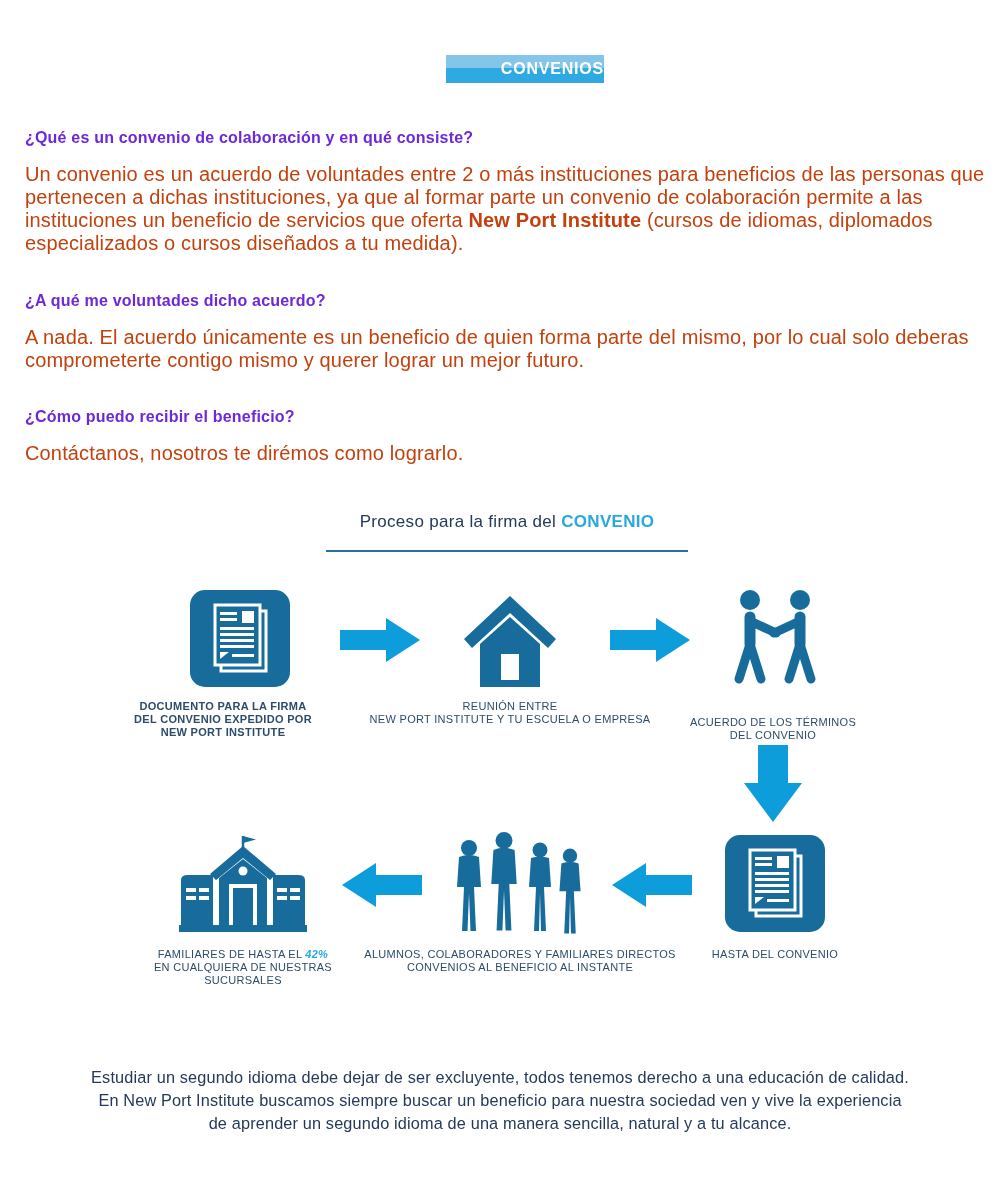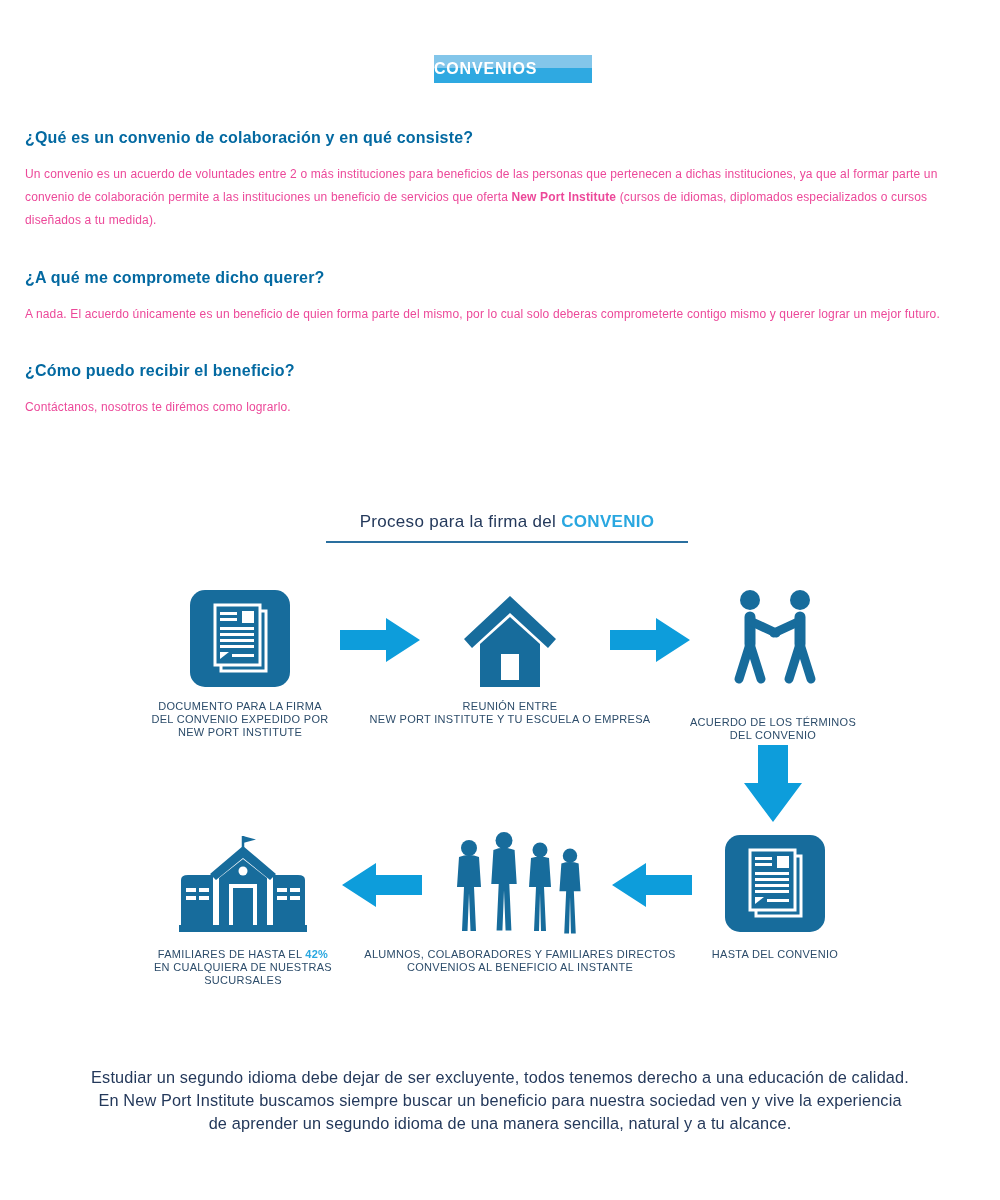--- a/index.html
+++ b/index.html
@@ -5,69 +5,69 @@
   * { margin:0; padding:0; box-sizing:border-box; }
   html,body { background:#ffffff; }
   .page {
     position:relative; width:1000px; height:1200px; margin:0 auto;
     background:#ffffff; overflow:hidden;
     font-family:"Liberation Sans", sans-serif;
     color:#24395B;
   }
   
   .banner {
-    position:absolute; left:434px; top:55px; width:158px; height:28px;
+    position:absolute; left:446px; top:55px; width:158px; height:28px;
     background:linear-gradient(to bottom, #83C6EA 0%, #83C6EA 46%, #2FA9E1 46%, #2FA9E1 100%);
     color:#ffffff; font-weight:bold; font-size:16px; letter-spacing:0.8px;
-    text-align:left; line-height:28px;
+    text-align:right; line-height:28px;
   }
   
   .content { position:absolute; left:0; top:83px; width:1000px; padding:0 14px 0 25px; }
-  .content h2 { font-size:16px; font-weight:bold; color:#0369a1; letter-spacing:0.2px; }
-  .content p  { font-size:12px; line-height:23px; color:#ec4899; letter-spacing:0.15px; }
+  .content h2 { font-size:16px; font-weight:bold; color:#6d28d9; letter-spacing:0.2px; }
+  .content p  { font-size:20px; line-height:23px; color:#c2410c; letter-spacing:0.15px; }
   .h1 { margin-top:46px; }
   .p1 { margin-top:16px; }
   .h2 { margin-top:37px; }
   .p2 { margin-top:16px; }
   .h3 { margin-top:36px; }
   .p3 { margin-top:16px; }
   .bold { font-weight:bold; }
   
   .process-title {
     position:absolute; top:512px; left:326px; width:362px;
     text-align:center; font-size:17px; color:#24395B; letter-spacing:0.3px;
-    padding-bottom:9px; border-bottom:2px solid #2A6F9F;
+    padding-bottom:18px; border-bottom:2px solid #2A6F9F;
   }
   .process-title .accent { color:#29A7E0; font-weight:bold; }
   
   .diag { position:absolute; }
   .caption {
     position:absolute; text-align:center; color:#2C4C6A;
     font-size:11px; line-height:13px; letter-spacing:0.3px; white-space:pre-line;
   }
-  .caption .accent { color:#29A7E0; font-weight:bold; }
+  .caption .accent { color:#29A7E0; font-weight:bold;font-style:italic; }
   
   .footer {
     position:absolute; top:1066px; left:0; width:1000px;
     text-align:center; font-size:16.3px; line-height:23px; color:#24395B;
     letter-spacing:0.15px; white-space:pre-line;
   }
 </style>
 </head>
 <body>
 
 <div class="page">
 
   <div class="banner">CONVENIOS</div>
 
   <div class="content">
     <h2 class="h1">¿Qué es un convenio de colaboración y en qué consiste?</h2>
     <p class="p1"><span>Un convenio es un acuerdo de voluntades entre 2 o más instituciones para beneficios de las personas que pertenecen a dichas instituciones, ya que al formar parte un convenio de colaboración permite a las instituciones un beneficio de servicios que oferta </span><span class="bold">New Port Institute</span><span> (cursos de idiomas, diplomados especializados o cursos diseñados  a tu medida).</span></p>
 
-    <h2 class="h2">¿A qué me compromete dicho querer?</h2>
+    <h2 class="h2">¿A qué me voluntades dicho acuerdo?</h2>
     <p class="p2">A nada. El acuerdo únicamente es un beneficio de quien forma parte del mismo, por lo cual solo deberas comprometerte contigo mismo y querer lograr un mejor futuro.</p>
 
     <h2 class="h3">¿Cómo puedo recibir el beneficio?</h2>
     <p class="p3">Contáctanos, nosotros te dirémos como lograrlo.</p>
   </div>
 
   <div class="process-title"><span>Proceso para la firma del </span><span class="accent">CONVENIO</span></div>
 
   <div class="diag" style="left:190px; top:590px;">
     <svg width="100" height="97" viewBox="0 0 100 97">
@@ -120,21 +120,21 @@
         <line x1="30" y1="33" x2="56" y2="45"></line>
         <line x1="80" y1="33" x2="54" y2="45"></line>
         <line x1="30" y1="56" x2="19" y2="91"></line>
         <line x1="30" y1="56" x2="41" y2="91"></line>
         <line x1="80" y1="56" x2="69" y2="91"></line>
         <line x1="80" y1="56" x2="91" y2="91"></line>
       </g>
     </svg>
   </div>
 
-  <div class="caption" style="left:140px; top:700px; width:200px;">DOCUMENTO PARA LA FIRMA
+  <div class="caption" style="left:123px; top:700px; width:200px;font-weight:bold;">DOCUMENTO PARA LA FIRMA
 DEL CONVENIO EXPEDIDO POR
 NEW PORT INSTITUTE</div>
   <div class="caption" style="left:355px; top:700px; width:310px;">REUNIÓN ENTRE
 NEW PORT INSTITUTE Y TU ESCUELA O EMPRESA</div>
   <div class="caption" style="left:673px; top:700px; width:200px;margin-top:16px;">ACUERDO DE LOS TÉRMINOS
 DEL CONVENIO</div>
 
   <div class="diag" style="left:744px; top:745px;">
     <svg width="58" height="77" viewBox="0 0 58 77">
         <polygon points="14,0 44,0 44,38 58,38 29,77 0,38 14,38" fill="#0D9DDB"></polygon>

